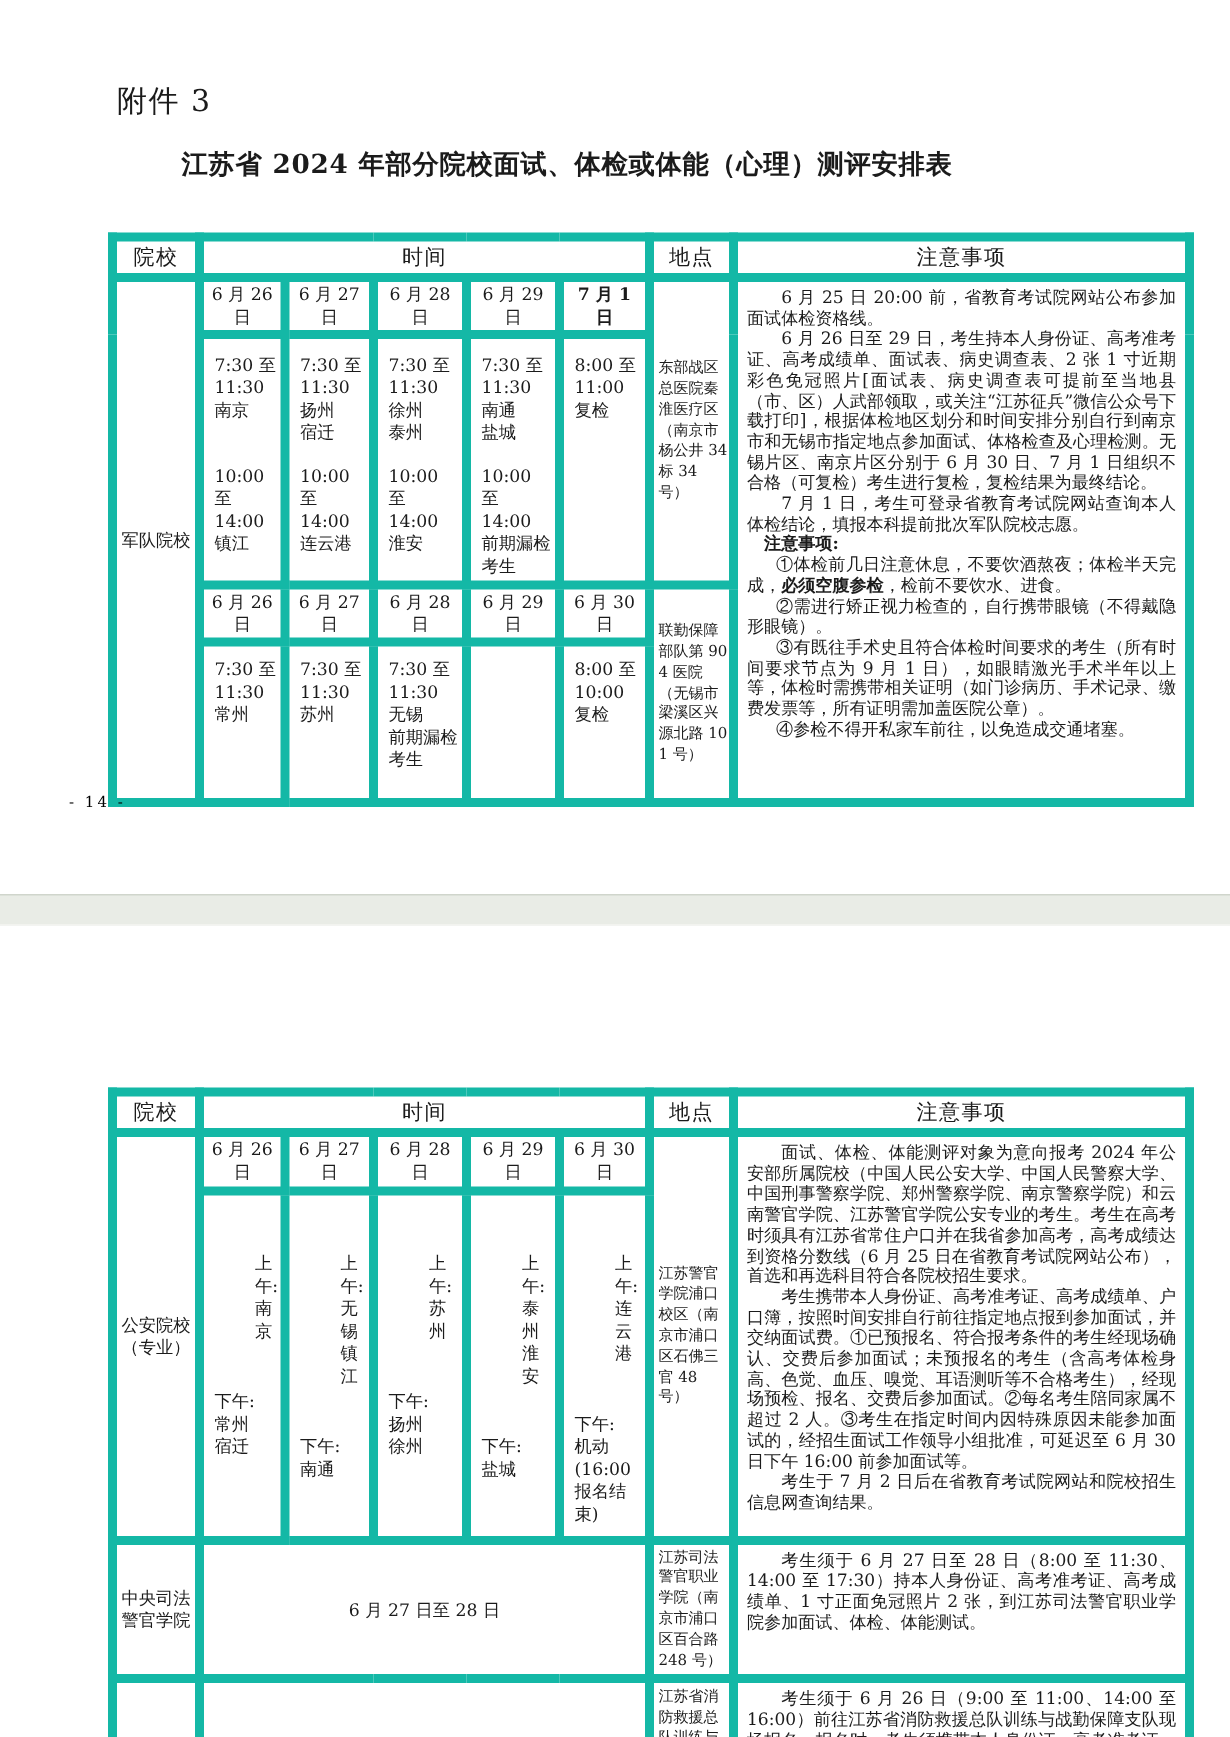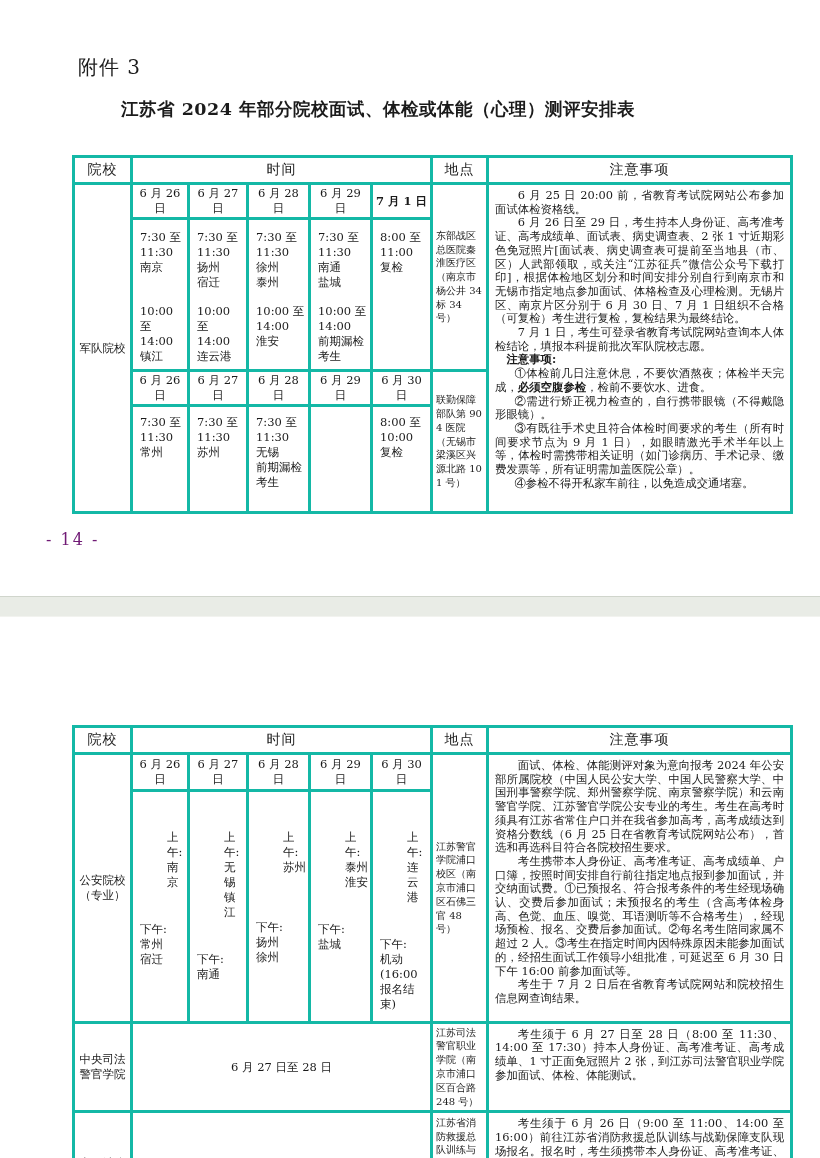--- a/index.html
+++ b/index.html
@@ -6,29 +6,29 @@
   html,body { margin:0; padding:0; }
   body {
     width:820px; height:1158px; position:relative;
     background:#ffffff;
     font-family:"DejaVu Serif","Liberation Serif",serif;
     color:#1b1b1b;
   }
   .attach { position:absolute; left:78px; top:30px; font-size:20px; letter-spacing:1px;margin-top:24px; }
   .title  { position:absolute; left:0; top:97px; width:756px; text-align:center;
             font-weight:bold; font-size:17.5px; letter-spacing:.5px; }
-  .pagenum{ position:absolute; left:46px; top:530px; font-size:16px; letter-spacing:2px; color:#701a75; }
+  .pagenum{ position:absolute; left:46px; top:530px; font-size:10px; letter-spacing:2px; color:#000000; }
   .band   { position:absolute; left:0; top:596px; width:820px; height:21px;
             background:#e9ece6; border-top:1px solid #d0d5cc; border-bottom:1px solid #f2f3ef; }
 
   table.sched { position:absolute; left:72px; width:718px; border-collapse:collapse;
                 table-layout:fixed; background:#fff; border:1.5px solid #111; }
   #t1 { top:155px; }
   #t2 { top:725px; }
-  .sched td { border:3px solid #14b8a6; padding:1px 2px; font-size:11.5px;
+  .sched td { border:6px solid #14b8a6; padding:1px 2px; font-size:11.5px;
               vertical-align:middle; overflow:hidden; }
   .hdr td { font-size:14px; text-align:center; letter-spacing:1px; }
 
   .pre  { white-space:pre-line; }
   .date { text-align:center; font-size:11.5px; }
   .bd   { font-weight:bold; }
 
   td.time  { vertical-align:top; text-align:left; padding:8px 2px 2px 7px;
              line-height:15px; }
   td.time2 { vertical-align:top; text-align:left; padding:10px 2px 2px 7px;

